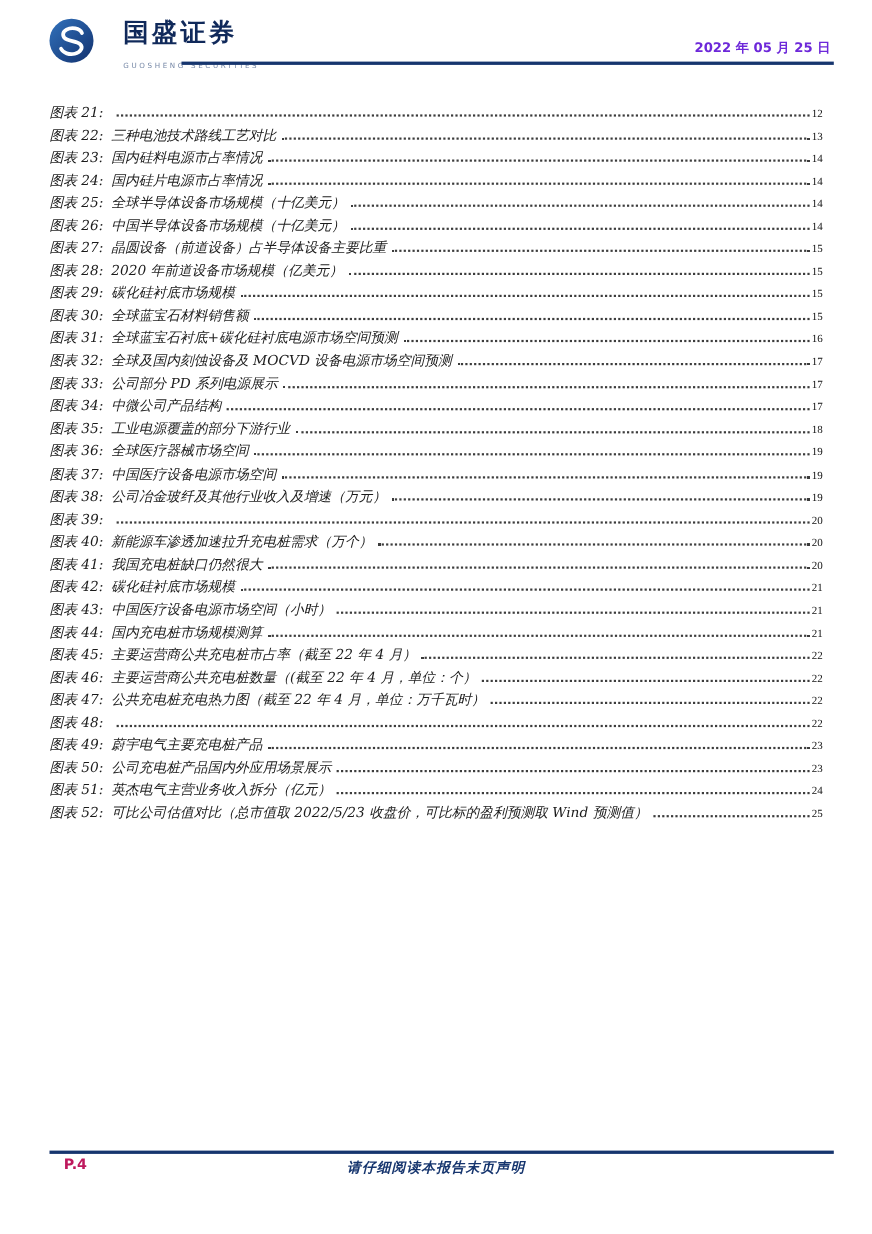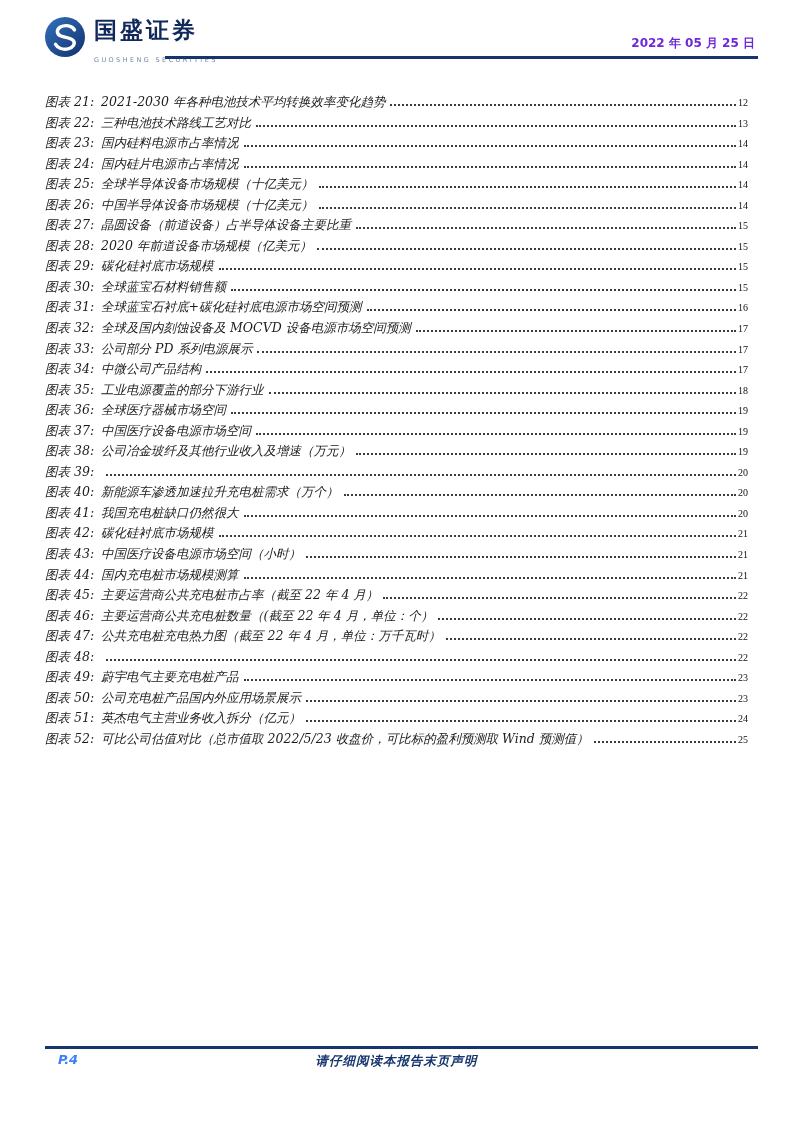--- a/index.html
+++ b/index.html
@@ -2,21 +2,21 @@
 <html><head>
 <meta charset="utf-8">
 <style>
   html, body { margin:0; padding:0; }
   body {
     width:793px; height:1122px; background:#ffffff; position:relative;
     font-family:"DejaVu Serif", serif; overflow:hidden;
   }
 
   
-  .brand-row { position:absolute; left:44px; top:16px; display:flex; align-items:flex-start; gap:8px; }
+  .brand-row { position:absolute; left:44px; top:16px; display:flex; align-items:flex-start; gap:26px; }
   .logo-svg { display:block; }
   .brand-text { display:flex; flex-direction:column; margin-top:2px; }
   .brand-cn {
     font-family:"DejaVu Sans", sans-serif; font-weight:bold; font-size:23px;
     color:#10295a; letter-spacing:3px; line-height:1.05;
   }
   .brand-en {
     font-family:"DejaVu Sans", sans-serif; font-size:6.5px; color:#7486a5;
     letter-spacing:2.4px; margin-top:14px;
   }
@@ -34,22 +34,22 @@
     color:#1b1b1b; white-space:nowrap;
   }
   .lbl { margin-right:7px;margin-top:18px; }
   .dots { flex:1 1 auto; min-width:12px; border-bottom:2px dotted #3c3c3c; margin:0 2px 3px 5px; }
   .pg { font-family:"Liberation Serif", serif; font-size:10px; color:#111; }
 
   
   .footer-line { position:absolute; top:1046px; left:45px; right:35px; height:3px; background:#16356E; }
   .footer-page {
     position:absolute; top:1052px; left:58px;
-    font-family:"DejaVu Sans", sans-serif; font-style:italic; font-weight:bold;
-    font-size:13px; color:#3b82f6;
+    font-family:"DejaVu Sans", sans-serif; font-weight:bold;
+    font-size:13px; color:#be185d;
   }
   .footer-disclaimer {
     position:absolute; top:1053px; left:0; width:100%; text-align:center;
     font-family:"DejaVu Serif", serif; font-style:italic; font-weight:bold;
     font-size:12.5px; color:#16356E; letter-spacing:1px;
   }
 </style>
 </head>
 <body>
 
@@ -69,21 +69,20 @@
     <span class="brand-en">GUOSHENG SECURITIES</span>
   </div>
 </div>
 
 <div class="date">2022 年 05 月 25 日</div>
 <div class="header-line"></div>
 
 <div class="toc" id="toc-list">
     <div class="toc-row">
       <span class="lbl">图表 21:</span>
-      <span class="ttl">2021-2030 年各种电池技术平均转换效率变化趋势</span>
       <span class="dots"></span>
       <span class="pg">12</span>
     </div>
     <div class="toc-row">
       <span class="lbl">图表 22:</span>
       <span class="ttl">三种电池技术路线工艺对比</span>
       <span class="dots"></span>
       <span class="pg">13</span>
     </div>
     <div class="toc-row">

